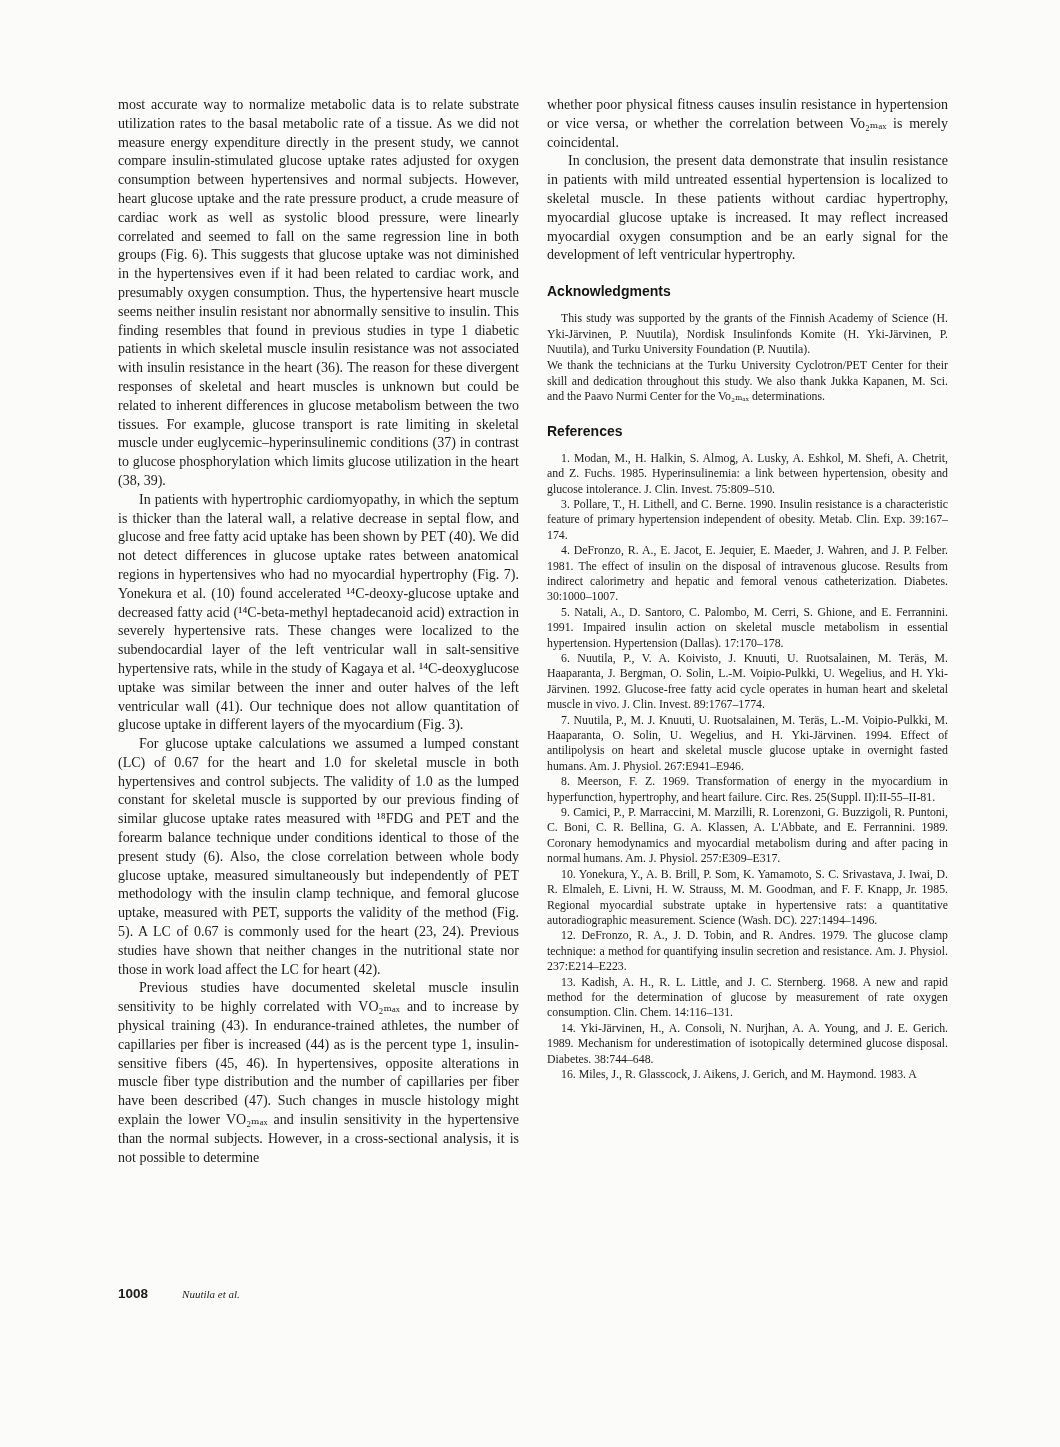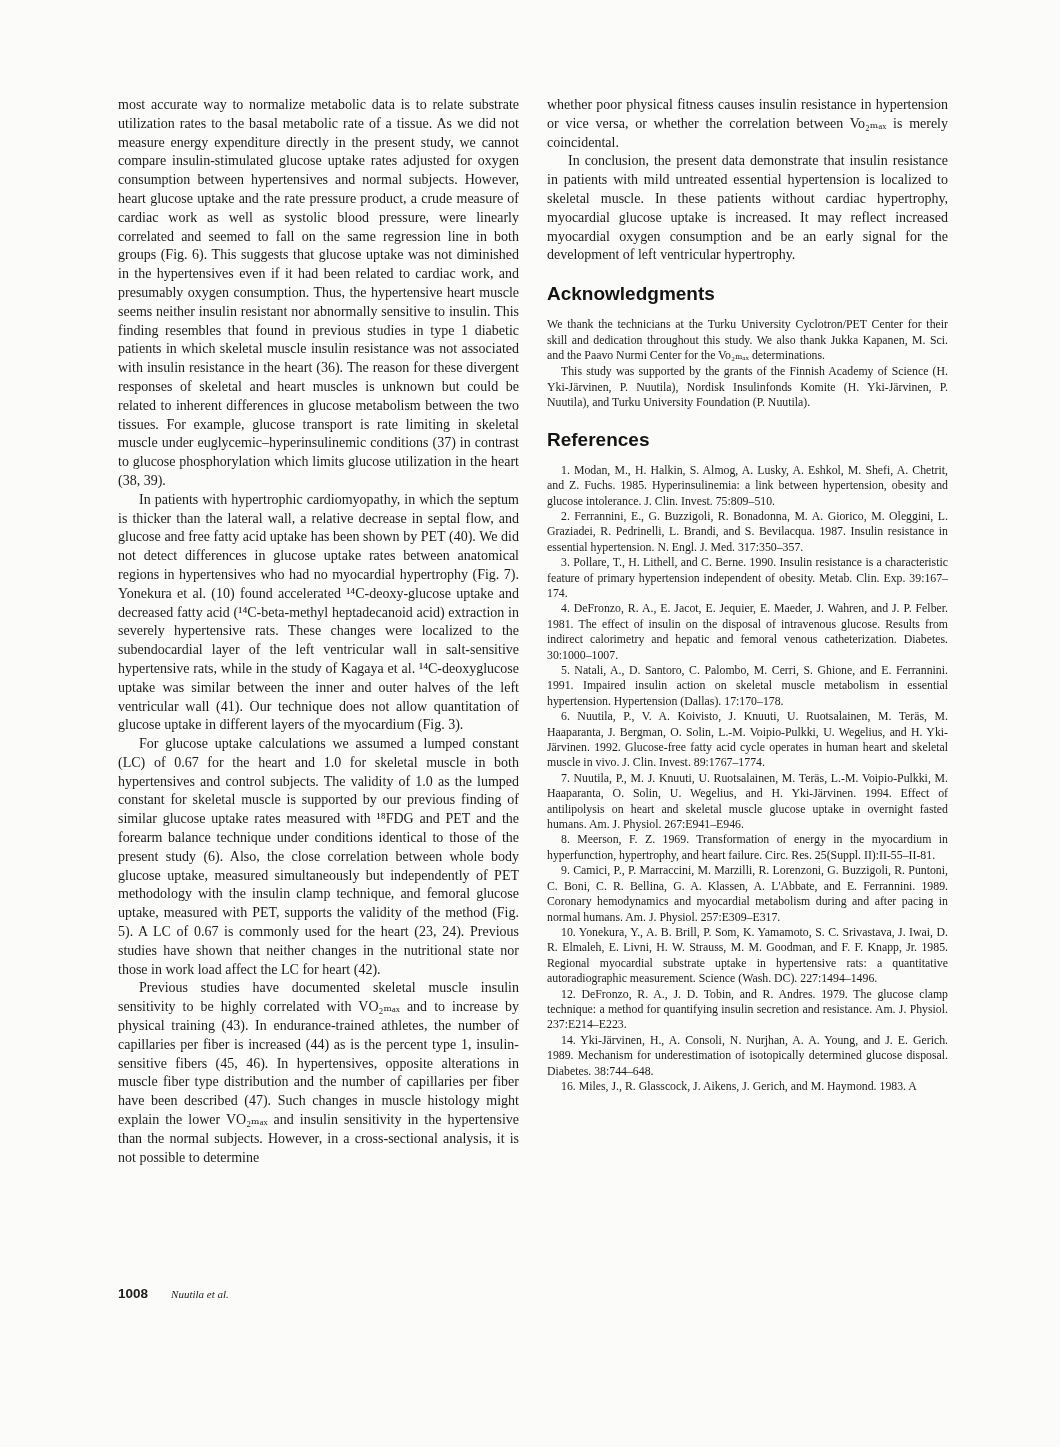--- a/index.html
+++ b/index.html
@@ -26,21 +26,21 @@
   .body {
     font-size: 14px;
     line-height: 18.8px;
     text-align: justify;
   }
   .indent { text-indent: 21px; }
   .no-indent { text-indent: 0; }
   .section-heading {
     font-family: "Liberation Sans", "DejaVu Sans", sans-serif;
     font-weight: bold;
-    font-size: 19px;
+    font-size: 14px;
     margin: 18px 0 12px 0;
     color: #141414;
   }
   .small {
     font-size: 11.8px;
     line-height: 15.6px;
     text-align: justify;
   }
   .indent-sm { text-indent: 14px; }
   .refs { margin-top: 2px; }
@@ -49,21 +49,21 @@
     line-height: 15.4px;
     text-align: justify;
     text-indent: 14px;
   }
   .footer {
     position: absolute;
     left: 118px;
     top: 1286px;
     display: flex;
     align-items: baseline;
-    gap: 23px;
+    gap: 34px;
   }
   .page-num {
     font-family: "Liberation Sans", "DejaVu Sans", sans-serif;
     font-weight: bold;
     font-size: 13.5px;
   }
   .authors {
     font-style: italic;
     font-size: 11px;
   }
@@ -79,36 +79,36 @@
       <p class="body indent">In patients with hypertrophic cardiomyopathy, in which the septum is thicker than the lateral wall, a relative decrease in septal flow, and glucose and free fatty acid uptake has been shown by PET (40). We did not detect differences in glucose uptake rates between anatomical regions in hypertensives who had no myocardial hypertrophy (Fig. 7). Yonekura et al. (10) found accelerated ¹⁴C-deoxy-glucose uptake and decreased fatty acid (¹⁴C-beta-methyl heptadecanoid acid) extraction in severely hypertensive rats. These changes were localized to the subendocardial layer of the left ventricular wall in salt-sensitive hypertensive rats, while in the study of Kagaya et al. ¹⁴C-deoxyglucose uptake was similar between the inner and outer halves of the left ventricular wall (41). Our technique does not allow quantitation of glucose uptake in different layers of the myocardium (Fig. 3).</p>
       <p class="body indent">For glucose uptake calculations we assumed a lumped constant (LC) of 0.67 for the heart and 1.0 for skeletal muscle in both hypertensives and control subjects. The validity of 1.0 as the lumped constant for skeletal muscle is supported by our previous finding of similar glucose uptake rates measured with ¹⁸FDG and PET and the forearm balance technique under conditions identical to those of the present study (6). Also, the close correlation between whole body glucose uptake, measured simultaneously but independently of PET methodology with the insulin clamp technique, and femoral glucose uptake, measured with PET, supports the validity of the method (Fig. 5). A LC of 0.67 is commonly used for the heart (23, 24). Previous studies have shown that neither changes in the nutritional state nor those in work load affect the LC for heart (42).</p>
       <p class="body indent">Previous studies have documented skeletal muscle insulin sensitivity to be highly correlated with VO₂ₘₐₓ and to increase by physical training (43). In endurance-trained athletes, the number of capillaries per fiber is increased (44) as is the percent type 1, insulin-sensitive fibers (45, 46). In hypertensives, opposite alterations in muscle fiber type distribution and the number of capillaries per fiber have been described (47). Such changes in muscle histology might explain the lower VO₂ₘₐₓ and insulin sensitivity in the hypertensive than the normal subjects. However, in a cross-sectional analysis, it is not possible to determine</p>
     </div>
 
     <div class="col">
       <p class="body no-indent">whether poor physical fitness causes insulin resistance in hypertension or vice versa, or whether the correlation between Vo₂ₘₐₓ is merely coincidental.</p>
       <p class="body indent">In conclusion, the present data demonstrate that insulin resistance in patients with mild untreated essential hypertension is localized to skeletal muscle. In these patients without cardiac hypertrophy, myocardial glucose uptake is increased. It may reflect increased myocardial oxygen consumption and be an early signal for the development of left ventricular hypertrophy.</p>
 
       <h2 class="section-heading">Acknowledgments</h2>
+      <p class="small indent-sm">This study was supported by the grants of the Finnish Academy of Science (H. Yki-Järvinen, P. Nuutila), Nordisk Insulinfonds Komite (H. Yki-Järvinen, P. Nuutila), and Turku University Foundation (P. Nuutila).</p>
       <p class="small no-indent">We thank the technicians at the Turku University Cyclotron/PET Center for their skill and dedication throughout this study. We also thank Jukka Kapanen, M. Sci. and the Paavo Nurmi Center for the Vo₂ₘₐₓ determinations.</p>
-      <p class="small indent-sm">This study was supported by the grants of the Finnish Academy of Science (H. Yki-Järvinen, P. Nuutila), Nordisk Insulinfonds Komite (H. Yki-Järvinen, P. Nuutila), and Turku University Foundation (P. Nuutila).</p>
 
       <h2 class="section-heading">References</h2>
       <div class="refs">
         <p class="ref">1. Modan, M., H. Halkin, S. Almog, A. Lusky, A. Eshkol, M. Shefi, A. Chetrit, and Z. Fuchs. 1985. Hyperinsulinemia: a link between hypertension, obesity and glucose intolerance. J. Clin. Invest. 75:809–510.</p>
-        <p class="ref">2. Ferrannini, E., G. Buzzigoli, R. Bonadonna, M. A. Giorico, M. Oleggini, L. Graziadei, R. Pedrinelli, L. Brandi, and S. Bevilacqua. 1987. Insulin resistance in essential hypertension. N. Engl. J. Med. 317:350–357.</p>
         <p class="ref">3. Pollare, T., H. Lithell, and C. Berne. 1990. Insulin resistance is a characteristic feature of primary hypertension independent of obesity. Metab. Clin. Exp. 39:167–174.</p>
         <p class="ref">4. DeFronzo, R. A., E. Jacot, E. Jequier, E. Maeder, J. Wahren, and J. P. Felber. 1981. The effect of insulin on the disposal of intravenous glucose. Results from indirect calorimetry and hepatic and femoral venous catheterization. Diabetes. 30:1000–1007.</p>
         <p class="ref">5. Natali, A., D. Santoro, C. Palombo, M. Cerri, S. Ghione, and E. Ferrannini. 1991. Impaired insulin action on skeletal muscle metabolism in essential hypertension. Hypertension (Dallas). 17:170–178.</p>
         <p class="ref">6. Nuutila, P., V. A. Koivisto, J. Knuuti, U. Ruotsalainen, M. Teräs, M. Haaparanta, J. Bergman, O. Solin, L.-M. Voipio-Pulkki, U. Wegelius, and H. Yki-Järvinen. 1992. Glucose-free fatty acid cycle operates in human heart and skeletal muscle in vivo. J. Clin. Invest. 89:1767–1774.</p>
         <p class="ref">7. Nuutila, P., M. J. Knuuti, U. Ruotsalainen, M. Teräs, L.-M. Voipio-Pulkki, M. Haaparanta, O. Solin, U. Wegelius, and H. Yki-Järvinen. 1994. Effect of antilipolysis on heart and skeletal muscle glucose uptake in overnight fasted humans. Am. J. Physiol. 267:E941–E946.</p>
         <p class="ref">8. Meerson, F. Z. 1969. Transformation of energy in the myocardium in hyperfunction, hypertrophy, and heart failure. Circ. Res. 25(Suppl. II):II-55–II-81.</p>
         <p class="ref">9. Camici, P., P. Marraccini, M. Marzilli, R. Lorenzoni, G. Buzzigoli, R. Puntoni, C. Boni, C. R. Bellina, G. A. Klassen, A. L'Abbate, and E. Ferrannini. 1989. Coronary hemodynamics and myocardial metabolism during and after pacing in normal humans. Am. J. Physiol. 257:E309–E317.</p>
         <p class="ref">10. Yonekura, Y., A. B. Brill, P. Som, K. Yamamoto, S. C. Srivastava, J. Iwai, D. R. Elmaleh, E. Livni, H. W. Strauss, M. M. Goodman, and F. F. Knapp, Jr. 1985. Regional myocardial substrate uptake in hypertensive rats: a quantitative autoradiographic measurement. Science (Wash. DC). 227:1494–1496.</p>
         <p class="ref">12. DeFronzo, R. A., J. D. Tobin, and R. Andres. 1979. The glucose clamp technique: a method for quantifying insulin secretion and resistance. Am. J. Physiol. 237:E214–E223.</p>
+        <p class="ref">13. Kadish, A. H., R. L. Little, and J. C. Sternberg. 1968. A new and rapid method for the determination of glucose by measurement of rate oxygen consumption. Clin. Chem. 14:116–131.</p>
         <p class="ref">14. Yki-Järvinen, H., A. Consoli, N. Nurjhan, A. A. Young, and J. E. Gerich. 1989. Mechanism for underestimation of isotopically determined glucose disposal. Diabetes. 38:744–648.</p>
         <p class="ref">16. Miles, J., R. Glasscock, J. Aikens, J. Gerich, and M. Haymond. 1983. A</p>
       </div>
     </div>
 
   </div>
 
   <div class="footer">
     <span class="page-num">1008</span>
     <span class="authors">Nuutila et al.</span>

